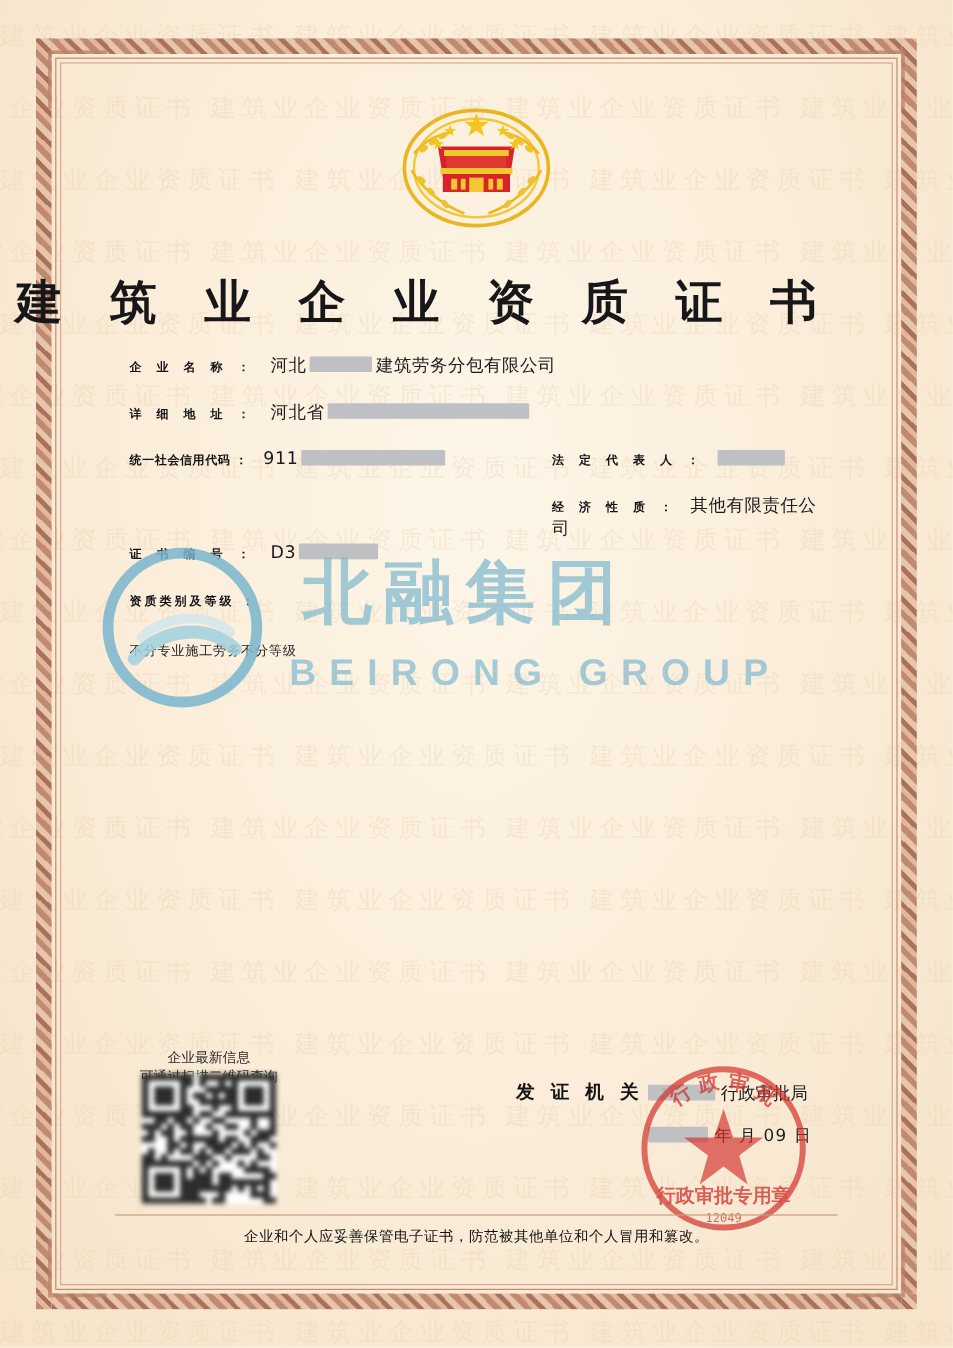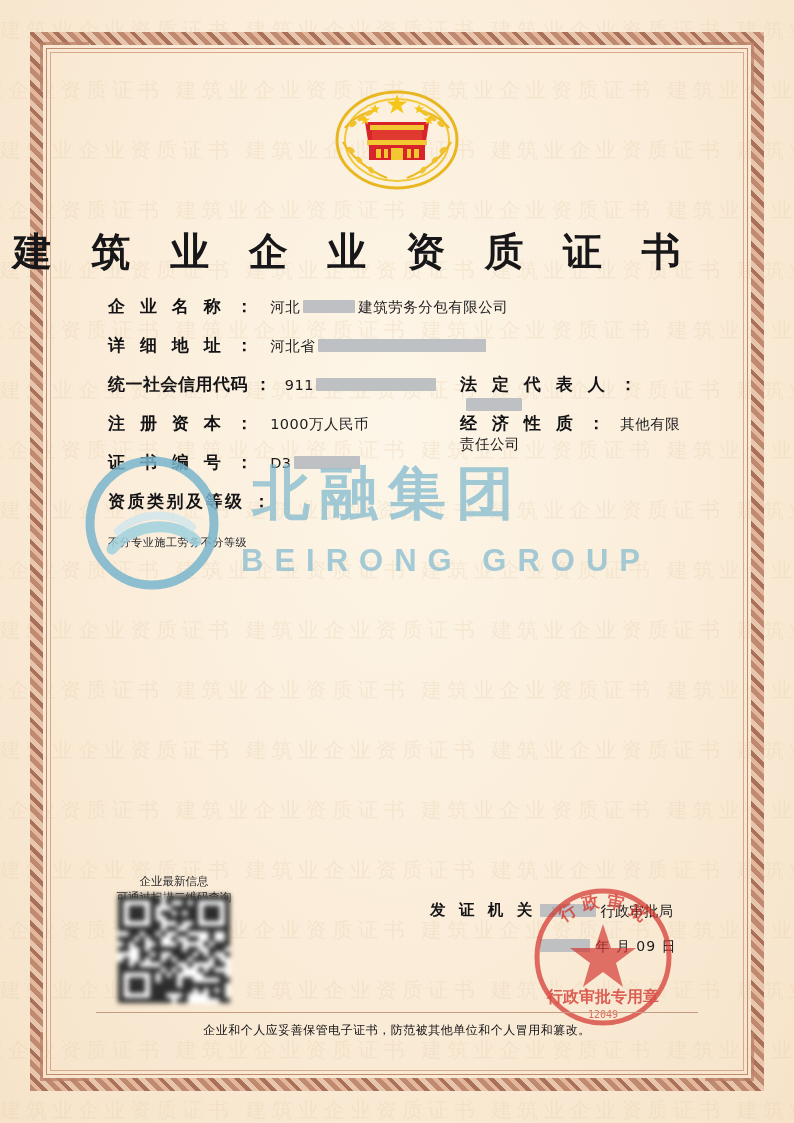--- a/index.html
+++ b/index.html
@@ -117,21 +117,21 @@
     color: #1b1b1e;
   }
   .frow {
     position: relative;
     height: 39px;
     font-size: 15.5px;
   }
   .flabel {
     display: inline-block;
     font-weight: bold;
-    font-size: 17px;
+    font-size: 10px;
     letter-spacing: 4.5px;
     color: #131316;
     text-align: center;
   }
   .flabel.tight { letter-spacing: 0.5px; }
   .fvalue {
     font-size: 14.5px;
     letter-spacing: .5px;
     color: #1b1b1e;
   }
@@ -384,24 +384,20 @@
         <span class="flabel tight">统一社会信用代码 ：</span>
         <span class="fvalue" style="margin-left:8px;">911</span><span class="redacted" style="width:120px;margin-left:2px;"></span>
       </span>
       <span class="col-right">
         <span class="flabel">法 定 代 表 人 ：</span>
         <span class="redacted" style="width:56px;margin-left:6px;"></span>
       </span>
     </div>
 
     <div class="frow">
-      <span class="col-left">
-        <span class="flabel">注 册 资 本 ：</span>
-        <span class="fvalue" style="margin-left:8px;">1000万人民币</span>
-      </span>
       <span class="col-right">
         <span class="flabel">经 济 性 质 ：</span>
         <span class="fvalue" style="margin-left:6px;">其他有限责任公司</span>
       </span>
     </div>
 
     <div class="frow">
       <span class="col-left">
         <span class="flabel">证 书 编 号 ：</span>
         <span class="fvalue" style="margin-left:8px;">D3</span><span class="redacted" style="width:66px;margin-left:2px;"></span>

